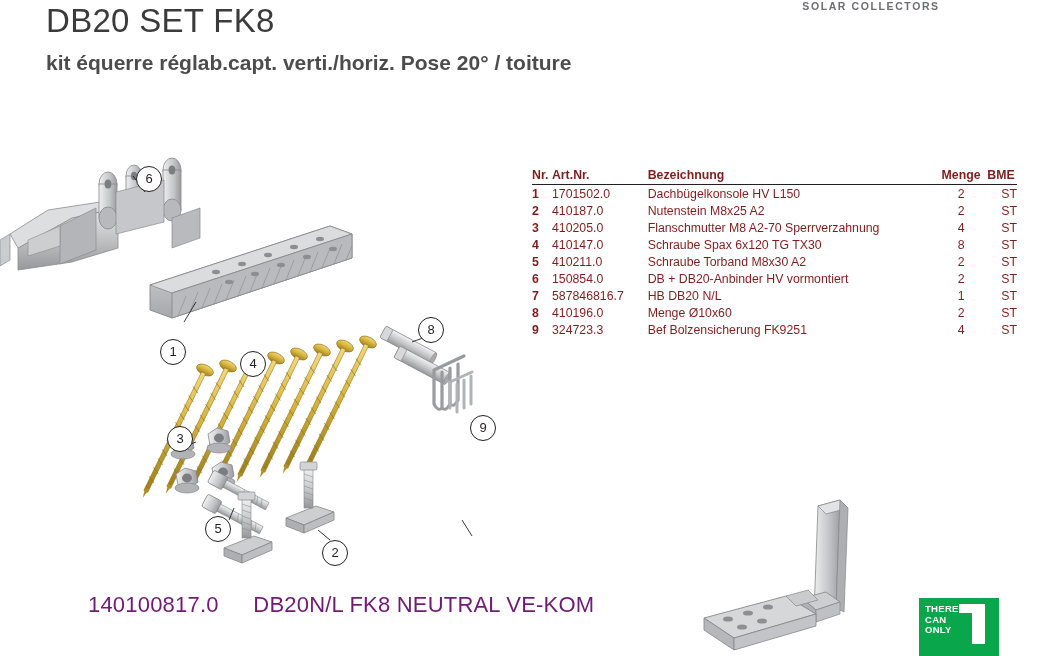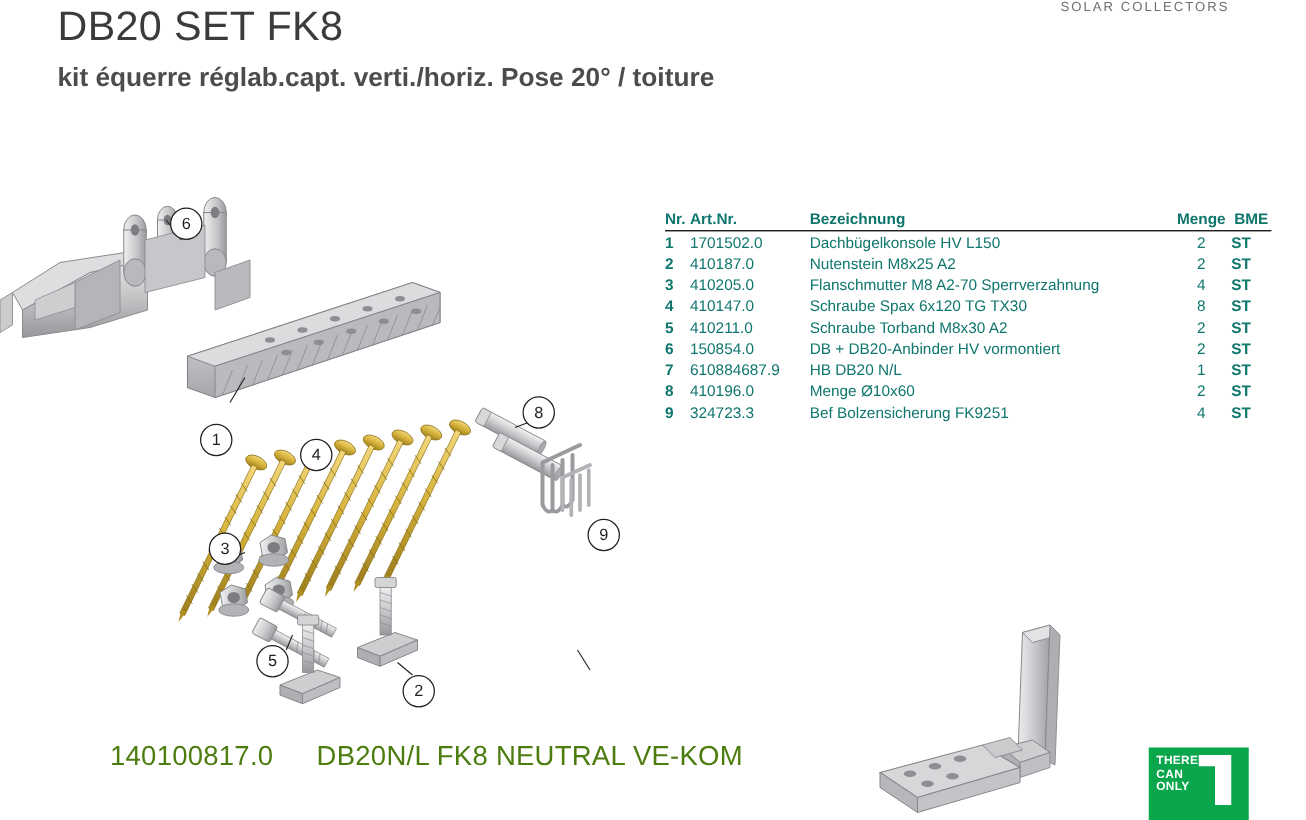--- a/index.html
+++ b/index.html
@@ -11,26 +11,27 @@
     font-family: "Liberation Sans", sans-serif;
     color: #231f20;
     position: relative;
     overflow: hidden;
   }
 
   
   .header-brand {
     position: absolute;
     top: 0px;
-    left: 836px;
+    left: 791px;
     width: 160px;
     text-align: center;
     font-size: 10.5px;
     letter-spacing: 1.6px;
     color: #6d6e71;
+    font-weight: bold;
   }
   .title {
     position: absolute;
     left: 46px;
     top: 2px;
     font-size: 33px;
     font-weight: 400;
     color: #3b3b3b;
     letter-spacing: 0.3px;
   }
@@ -44,48 +45,48 @@
   }
 
   
   .parts-table {
     position: absolute;
     left: 532px;
     top: 168px;
     width: 485px;
     border-collapse: collapse;
     font-size: 12.3px;
-    color: #0f766e;
+    color: #7f1d1d;
   }
   .parts-table th {
     font-weight: bold;
     text-align: left;
     padding: 0 0 2px 0;
     border-bottom: 1px solid #231f20;
     white-space: nowrap;
   }
   .parts-table td {
     padding: 1.5px 0;
     vertical-align: top;
     white-space: nowrap;
   }
   .col-nr     { width: 20px; text-align: left; font-weight: bold; }
   .col-art    { width: 96px; }
   .col-bez    { width: 290px; }
   .col-menge  { width: 48px; text-align: center; margin-left: 13px; }
-  .col-bme    { width: 32px; text-align: left; font-weight: bold; }
+  .col-bme    { width: 32px; text-align: right; }
   .parts-table th.col-menge, .parts-table th.col-bme { text-align: center; }
 
   
   .footer-code {
     position: absolute;
     left: 88px;
     top: 592px;
     font-size: 22px;
-    color: #4d7c0f;
+    color: #701a75;
     letter-spacing: 0.2px;
   }
   .footer-code .code-sep { display: inline-block; width: 22px; }
 
   
   .logo {
     position: absolute;
     left: 919px;
     top: 598px;
     width: 80px;
@@ -582,21 +583,21 @@
     </tr>
     <tr>
       <td class="col-nr">6</td>
       <td class="col-art">150854.0</td>
       <td class="col-bez">DB + DB20-Anbinder HV vormontiert</td>
       <td class="col-menge">2</td>
       <td class="col-bme">ST</td>
     </tr>
     <tr>
       <td class="col-nr">7</td>
-      <td class="col-art">610884687.9</td>
+      <td class="col-art">587846816.7</td>
       <td class="col-bez">HB DB20 N/L</td>
       <td class="col-menge">1</td>
       <td class="col-bme">ST</td>
     </tr>
     <tr>
       <td class="col-nr">8</td>
       <td class="col-art">410196.0</td>
       <td class="col-bez">Menge Ø10x60</td>
       <td class="col-menge">2</td>
       <td class="col-bme">ST</td>

